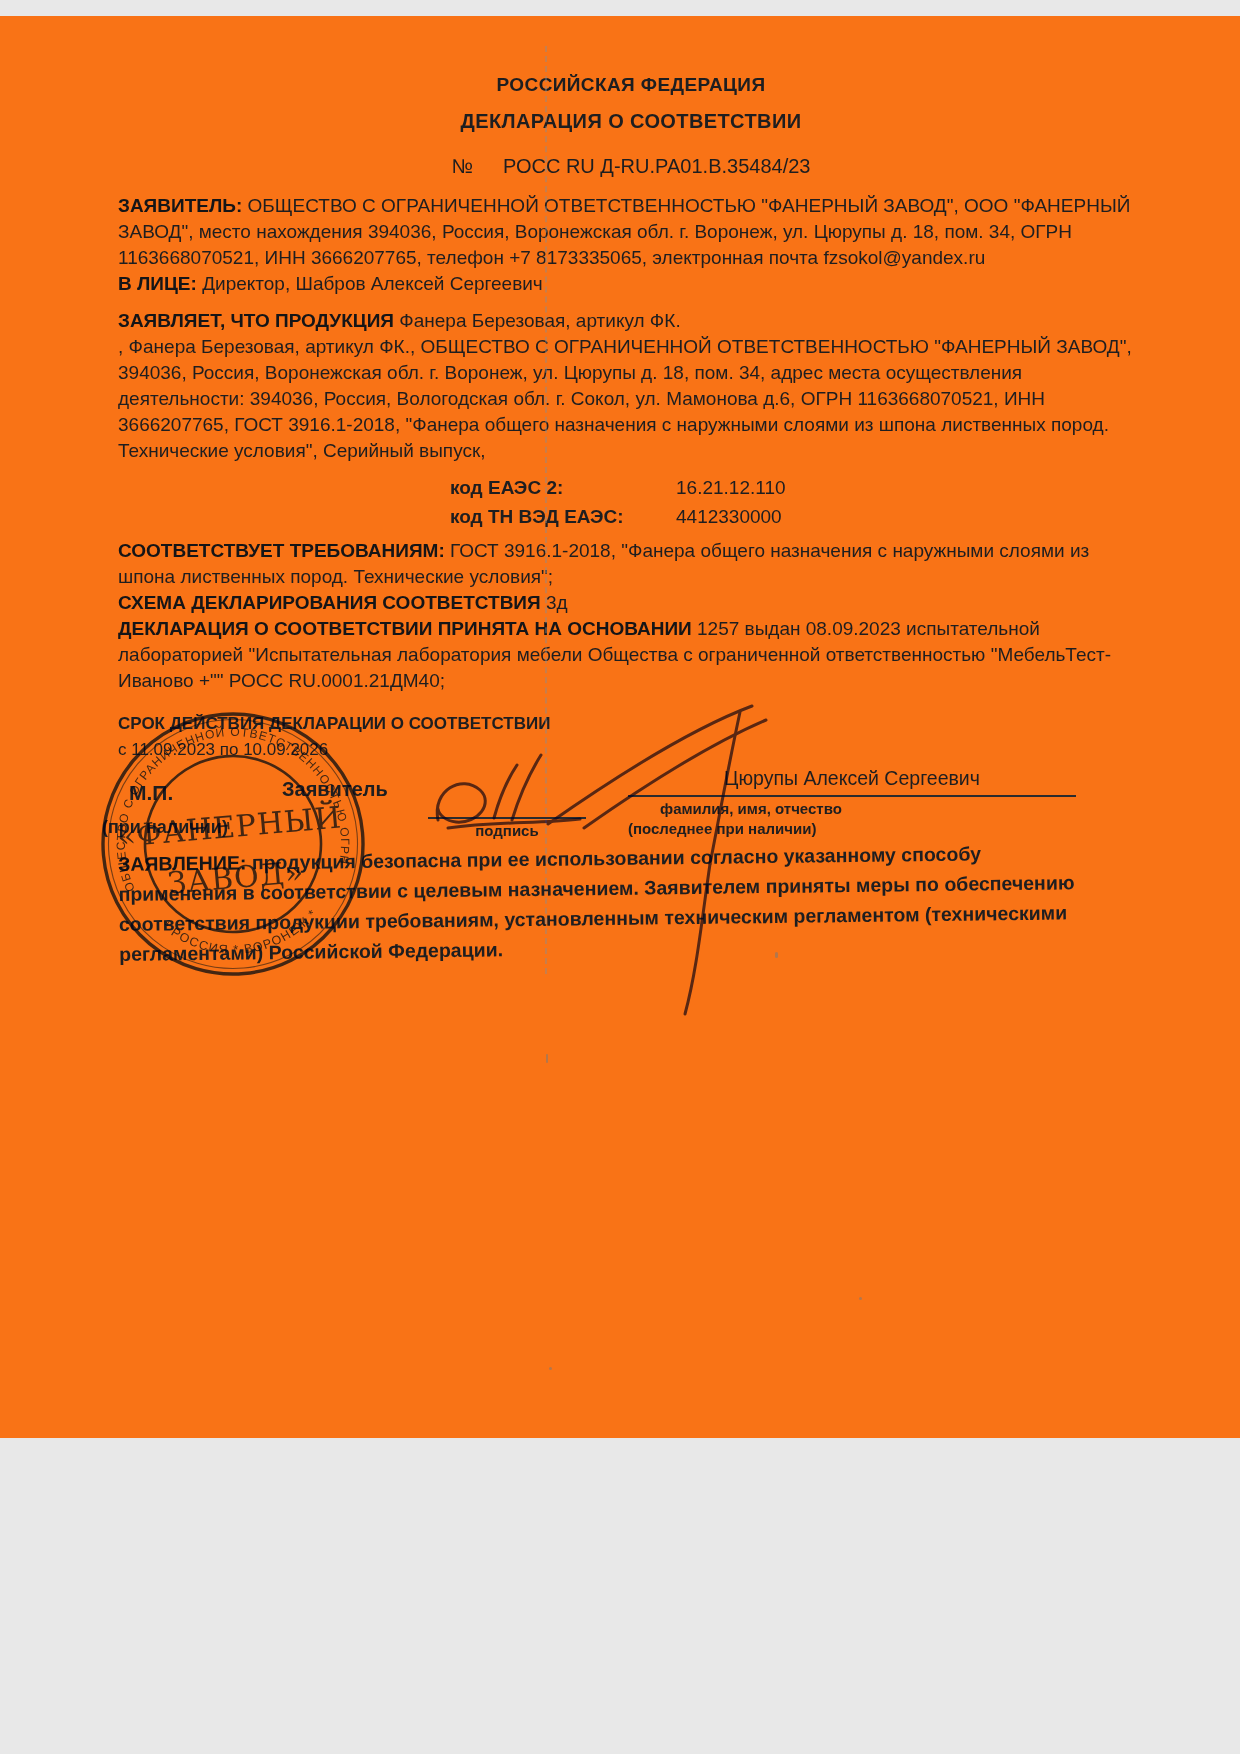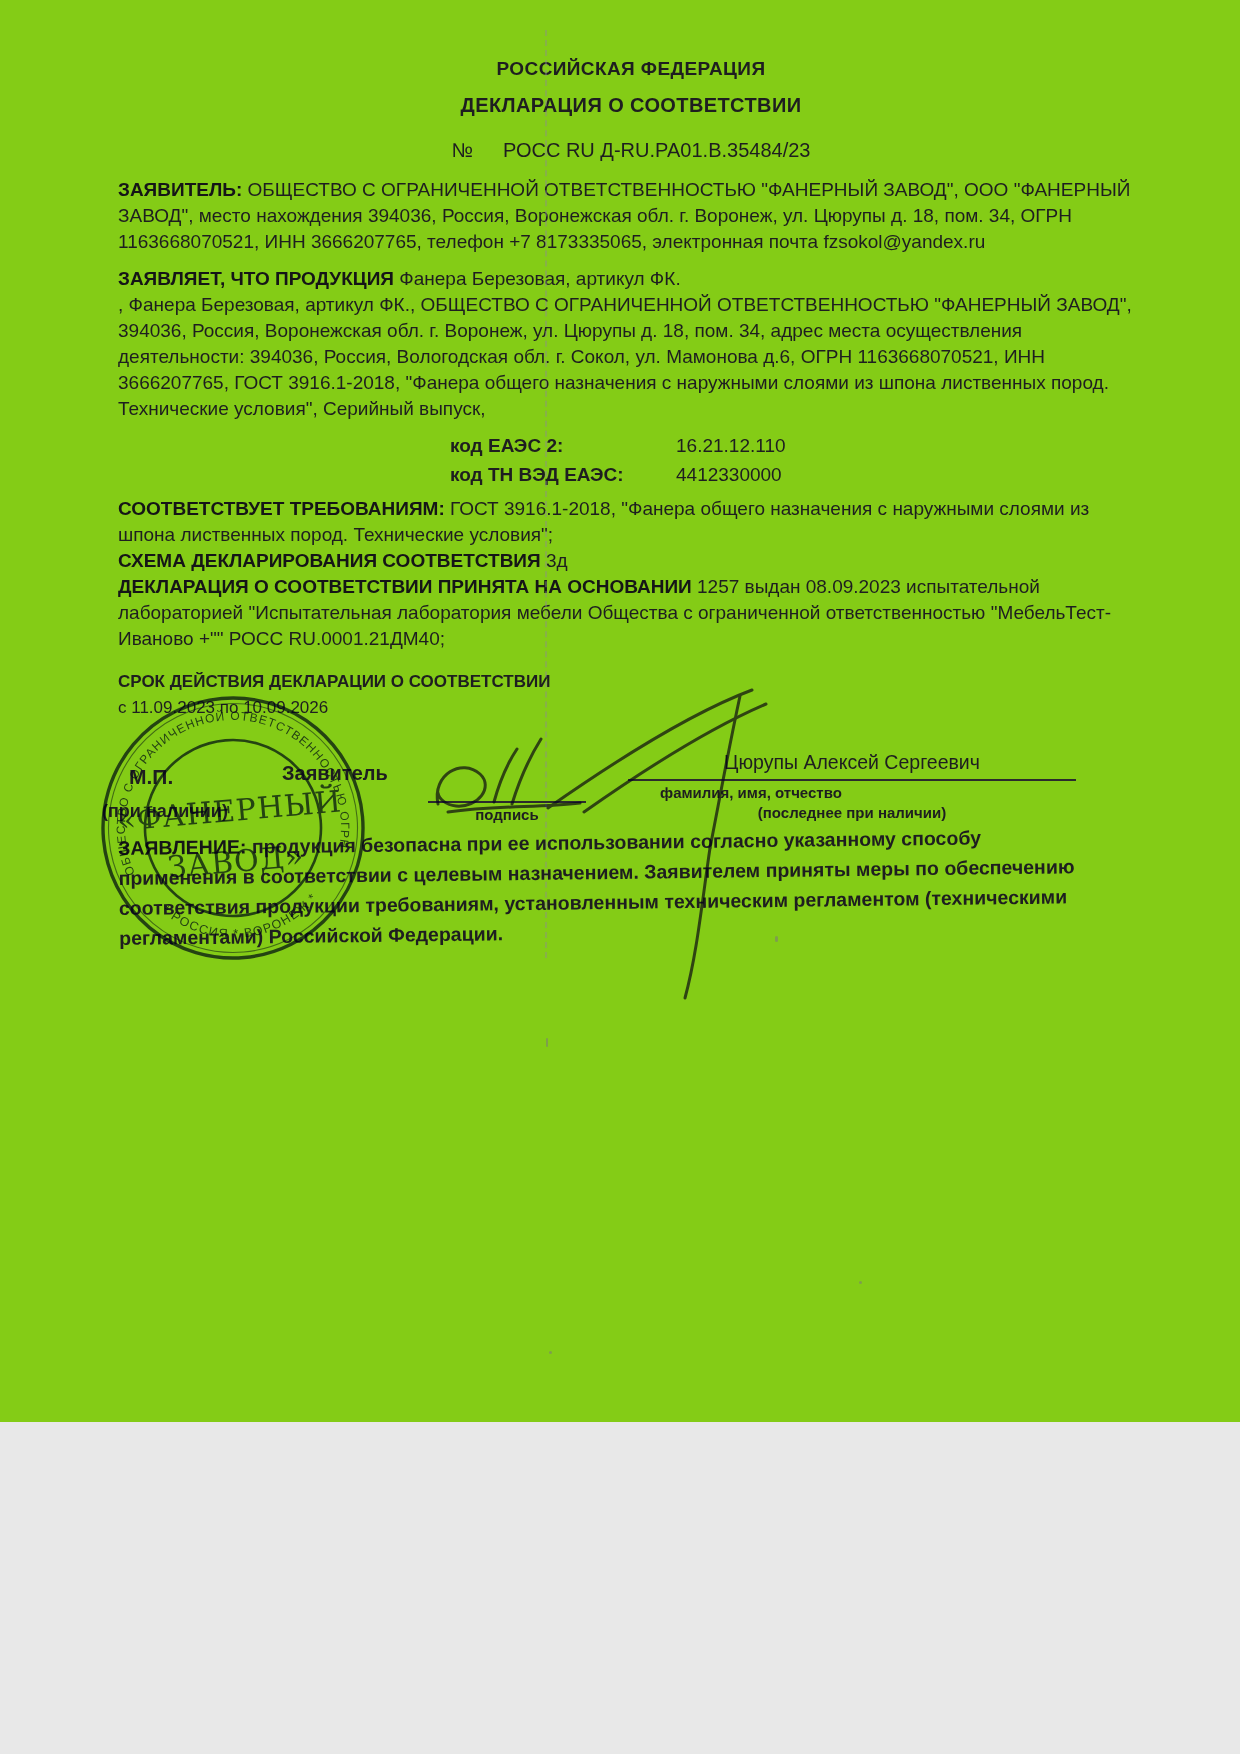--- a/index.html
+++ b/index.html
@@ -1,23 +1,23 @@
 <!DOCTYPE html>
 <html lang="ru"><head>
 <meta charset="utf-8">
 <style>
   html,body{margin:0;padding:0;background:#e8e8e8;}
   .page{
     position:relative;
     width:1240px;height:1422px;
-    background:#84cc16;
+    background:#f97316;
     font-family:"Liberation Sans",sans-serif;
     color:#1e1e20;
     overflow:hidden;
-    margin:0 auto;
+    margin:16px auto;
   }
   .content{
     position:absolute;left:118px;top:58px;width:1026px;
   }
   .center{text-align:center;}
   .t-country{font-size:19px;font-weight:bold;letter-spacing:.4px;}
   .t-title{font-size:20px;font-weight:bold;margin-top:14px;letter-spacing:.4px;}
   .numline{margin-top:22px;font-size:20px;}
   .numline .num-label{margin-right:30px;}
   .para{margin:0;font-size:19px;line-height:26px;}
@@ -33,21 +33,21 @@
   
   .abs{position:absolute;}
   .mp-label{left:129px;top:765px;font-size:21px;font-weight:bold;z-index:3;}
   .mp-note{left:102px;top:801px;font-size:18px;font-weight:bold;z-index:3;}
   .sign-role{left:282px;top:762px;font-size:20px;font-weight:bold;z-index:3;}
   .sign-line{left:428px;top:801px;width:158px;border-top:2px solid #2b2b2d;z-index:2;}
   .sign-caption{left:428px;top:806px;width:158px;text-align:center;font-size:15px;font-weight:bold;z-index:3;}
   .name-value{left:628px;top:751px;width:448px;text-align:center;font-size:19.5px;z-index:3;}
   .name-line{left:628px;top:779px;width:448px;border-top:2px solid #2b2b2d;z-index:2;}
   .name-caption1{left:660px;top:784px;width:448px;text-align:left;font-size:15px;font-weight:bold;z-index:3;}
-  .name-caption2{left:628px;top:804px;width:448px;text-align:center;font-size:15px;font-weight:bold;z-index:3;}
+  .name-caption2{left:628px;top:804px;width:448px;font-size:15px;font-weight:bold;z-index:3;}
   .statement{
     left:118px;top:833px;width:956px;
     font-size:19.5px;line-height:30px;font-weight:bold;
     transform:rotate(-0.7deg);transform-origin:left top;z-index:3;margin:0;
   }
   .stamp-wrap{left:96px;top:690px;width:274px;height:276px;z-index:5;mix-blend-mode:multiply;opacity:.88;}
   .sig-wrap{left:388px;top:662px;width:420px;height:360px;z-index:6;mix-blend-mode:multiply;}
   .fold-line{left:545px;top:30px;height:928px;border-left:2px dashed #8d8d8d;opacity:.45;z-index:1;}
   .speck{background:#7a7a7a;border-radius:2px;opacity:.55;z-index:1;}
 </style>
@@ -66,20 +66,24 @@
   <div class="content">
     <div class="center t-country">РОССИЙСКАЯ ФЕДЕРАЦИЯ</div>
     <div class="center t-title">ДЕКЛАРАЦИЯ О СООТВЕТСТВИИ</div>
     <div class="center numline">
       <span class="num-label">№</span><span>РОСС RU Д-RU.РА01.В.35484/23</span>
     </div>
 
     <p class="para mt15">
       <b>ЗАЯВИТЕЛЬ:</b>
       <span>ОБЩЕСТВО С ОГРАНИЧЕННОЙ ОТВЕТСТВЕННОСТЬЮ "ФАНЕРНЫЙ ЗАВОД", ООО "ФАНЕРНЫЙ ЗАВОД", место нахождения 394036, Россия, Воронежская обл. г. Воронеж, ул. Цюрупы д. 18, пом. 34, ОГРН 1163668070521, ИНН 3666207765, телефон +7 8173335065, электронная почта fzsokol@yandex.ru</span>
+    </p>
+    <p class="para">
+      <b>В ЛИЦЕ:</b>
+      <span>Директор, Шабров Алексей Сергеевич</span>
     </p>
 
     <p class="para mt11">
       <b>ЗАЯВЛЯЕТ, ЧТО ПРОДУКЦИЯ</b>
       <span>Фанера Березовая, артикул ФК.</span>
     </p>
     <p class="para">
       <span>, Фанера Березовая, артикул ФК., ОБЩЕСТВО С ОГРАНИЧЕННОЙ ОТВЕТСТВЕННОСТЬЮ "ФАНЕРНЫЙ ЗАВОД", 394036, Россия, Воронежская обл. г. Воронеж, ул. Цюрупы д. 18, пом. 34, адрес места осуществления деятельности: 394036, Россия, Вологодская обл. г. Сокол, ул. Мамонова д.6, ОГРН 1163668070521, ИНН 3666207765, ГОСТ 3916.1-2018, "Фанера общего назначения с наружными слоями из шпона лиственных пород. Технические условия", Серийный выпуск,</span>
     </p>
 

